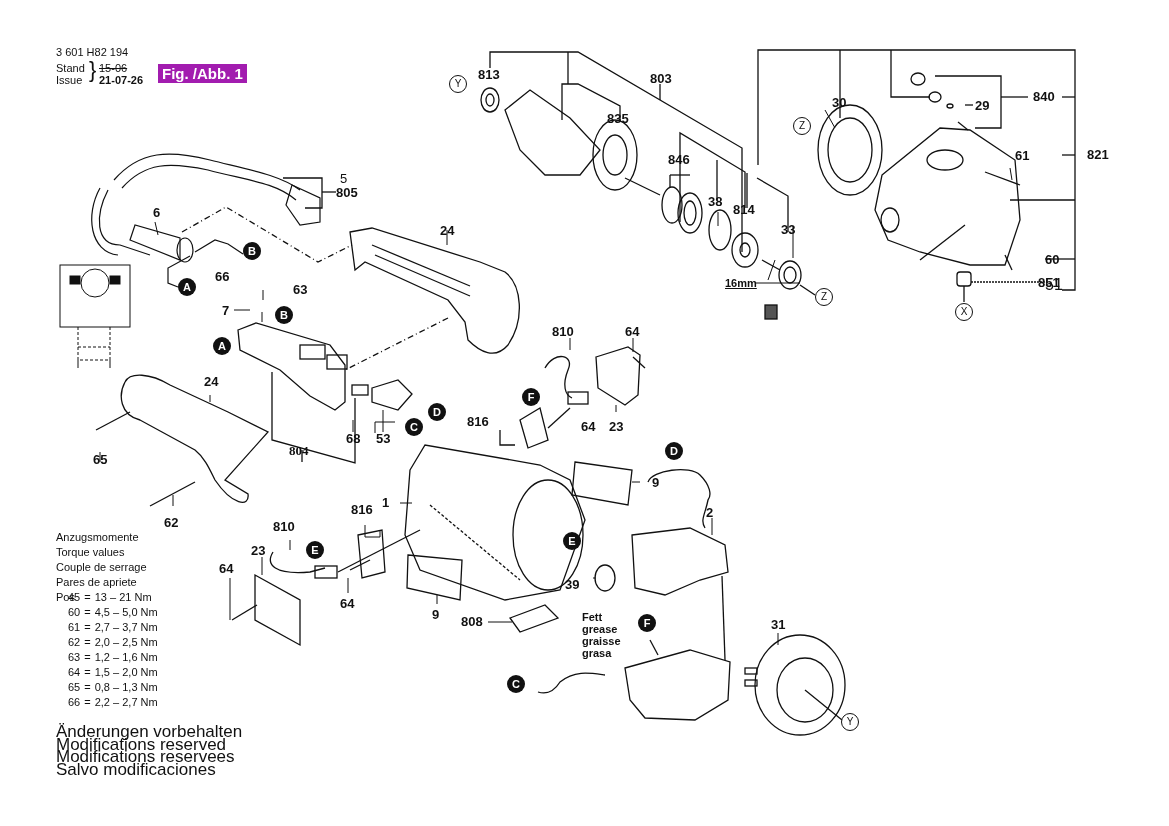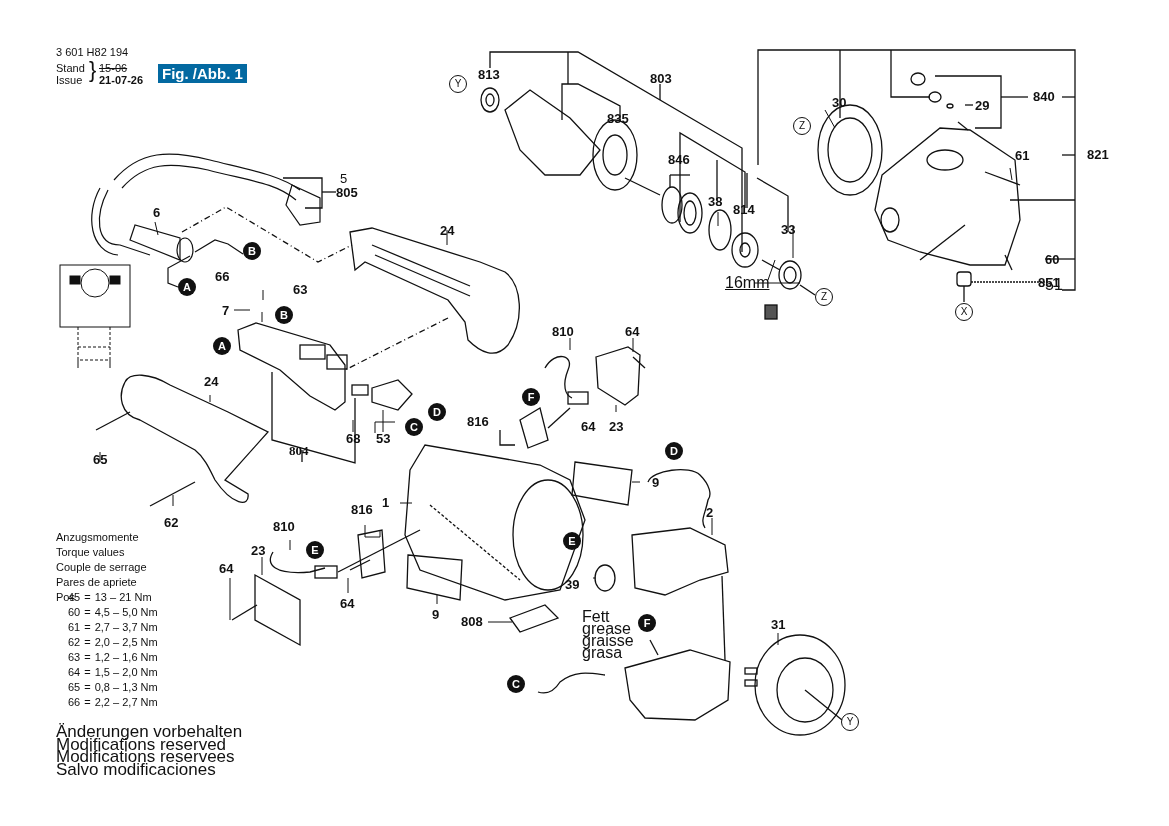--- a/index.html
+++ b/index.html
@@ -1,23 +1,23 @@
 <!DOCTYPE html>
 <html><head>
 <meta charset="utf-8">
 <style>
   html, body { margin:0; padding:0; background:#ffffff; }
   body { width:1169px; height:826px; position:relative; overflow:hidden; font-family:"Liberation Sans", sans-serif; color:#111; }
   .abs { position:absolute; }
   .hdr { font-size:11px; line-height:12px; }
-  .fig { background:#0369a1; color:#fff; font-weight:bold; font-size:15px; padding:1px 4px; line-height:17px; }
+  .fig { background:#a21caf; color:#fff; font-weight:bold; font-size:15px; padding:1px 4px; line-height:17px; }
   .strike { text-decoration:line-through; }
   .brace { font-size:22px; line-height:22px; }
   .lbl { font-weight:bold; font-size:13px; line-height:14px; }
-  .plain { font-size:16px; line-height:12px; }
+  .plain { font-size:11px; line-height:12px;font-weight:bold; }
   .torque { font-size:11px; line-height:15px; }
   .torque td { padding:0 4px 0 0; white-space:nowrap; }
   .notes { font-size:17px; line-height:12.5px; }
   .callout { position:absolute; width:18px; height:18px; border-radius:50%; background:#111; color:#fff; font-weight:bold; font-size:11px; line-height:18px; text-align:center; }
   .ring { position:absolute; width:16px; height:16px; border-radius:50%; border:1.4px solid #111; background:#fff; color:#111; font-size:10px; line-height:16px; text-align:center; }
   svg { position:absolute; left:0; top:0; }
 </style>
 </head>
 <body>
 

